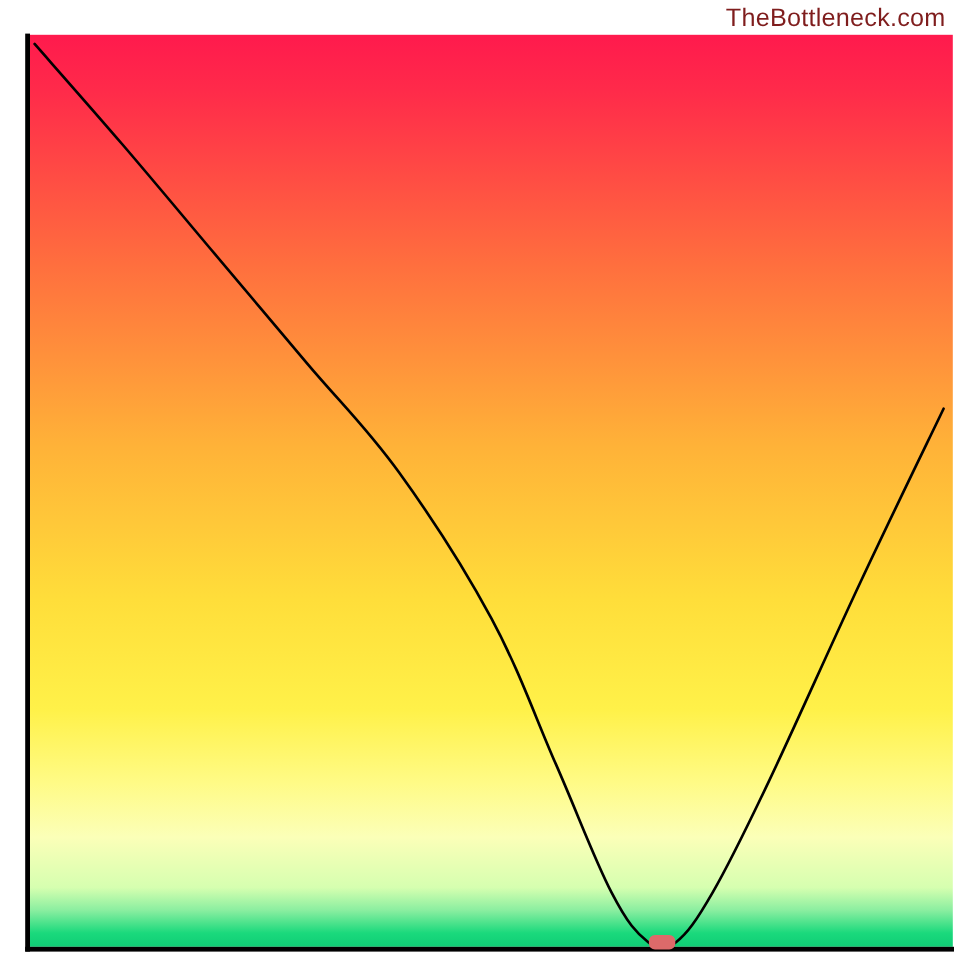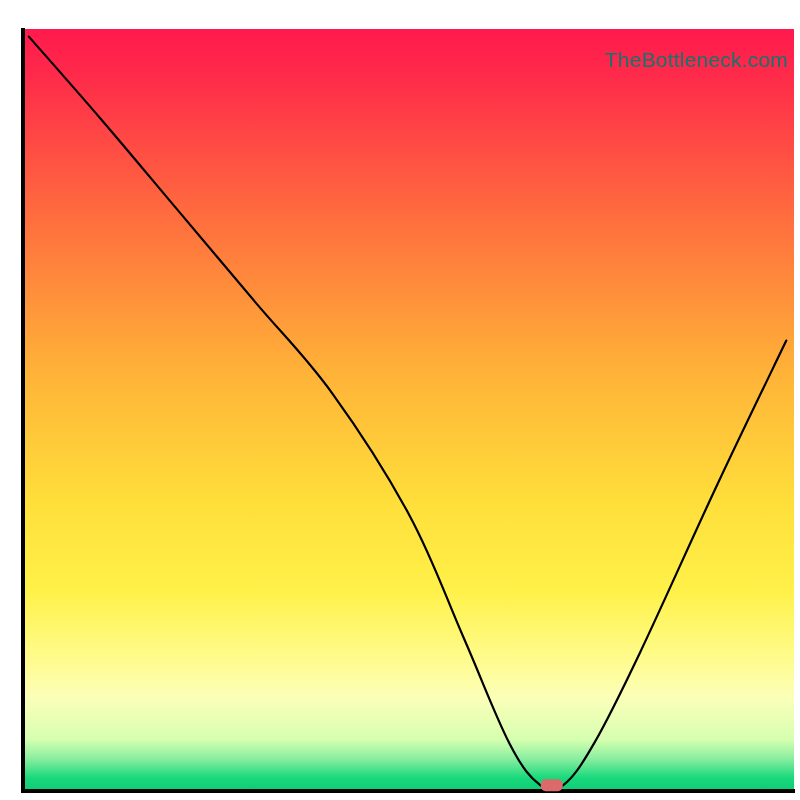--- a/index.html
+++ b/index.html
@@ -14,23 +14,22 @@
     position: relative;
     width: 800px;
     height: 800px;
   }
   .watermark {
     position: absolute;
     top: 4px;
     right: 12px;
     font-size: 21px;
     font-weight: 500;
-    color: #0f766e;
+    color: #7f1d1d;
     letter-spacing: 0.2px;
-    margin-top: 44px;
   }
   svg {
     display: block;
   }
 </style>
 </head>
 <body>
 
 <div class="container">
   <div class="watermark">TheBottleneck.com</div>

